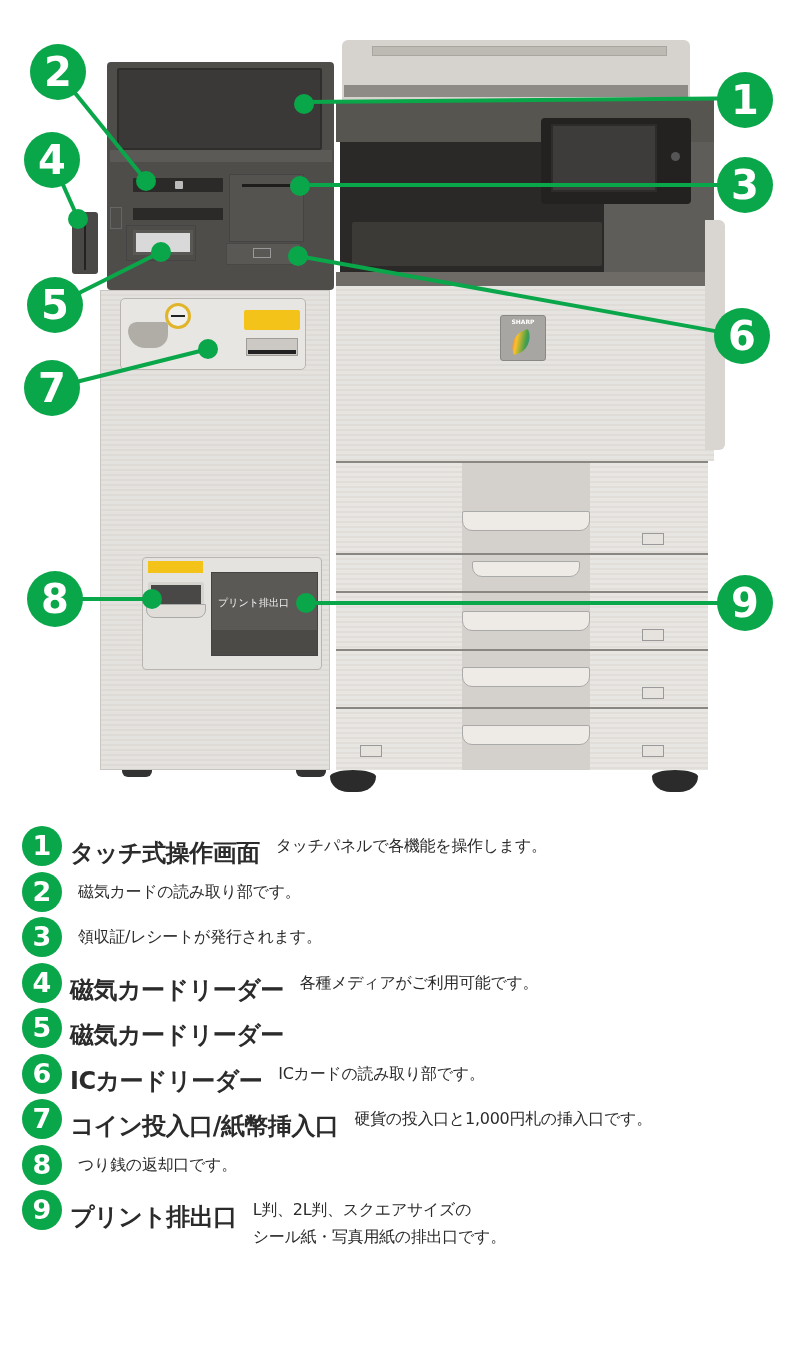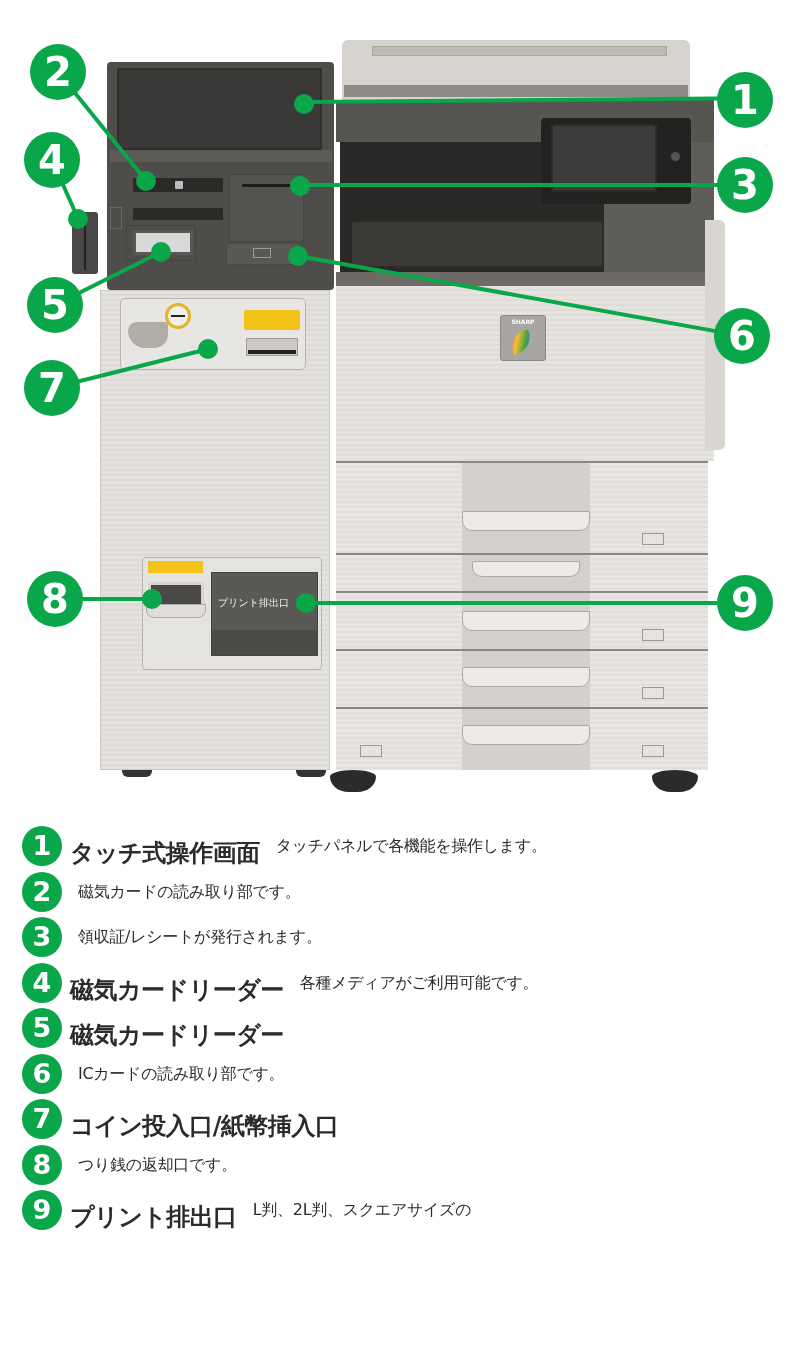--- a/index.html
+++ b/index.html
@@ -225,30 +225,33 @@
     <span class="legend-num">4</span>
     <span class="legend-title">磁気カードリーダー</span>
     <span class="legend-desc">各種メディアがご利用可能です。</span>
   </div>
   <div class="legend-row">
     <span class="legend-num">5</span>
     <span class="legend-title">磁気カードリーダー</span>
   </div>
   <div class="legend-row">
     <span class="legend-num">6</span>
+    <span class="legend-title">ICカードリーダー</span>
     <span class="legend-desc">ICカードの読み取り部です。</span>
   </div>
   <div class="legend-row">
     <span class="legend-num">7</span>
     <span class="legend-title">コイン投入口/紙幣挿入口</span>
+    <span class="legend-desc">硬貨の投入口と1,000円札の挿入口です。</span>
   </div>
   <div class="legend-row">
     <span class="legend-num">8</span>
     <span class="legend-desc">つり銭の返却口です。</span>
   </div>
   <div class="legend-row" style="height:80px;">
     <span class="legend-num">9</span>
     <span class="legend-title">プリント排出口</span>
     <span class="legend-desc legend-desc-multi">
       <span>L判、2L判、スクエアサイズの</span>
+      <span class="legend-desc-line2">シール紙・写真用紙の排出口です。</span>
     </span>
   </div>
 </div>
 
 </body></html>

